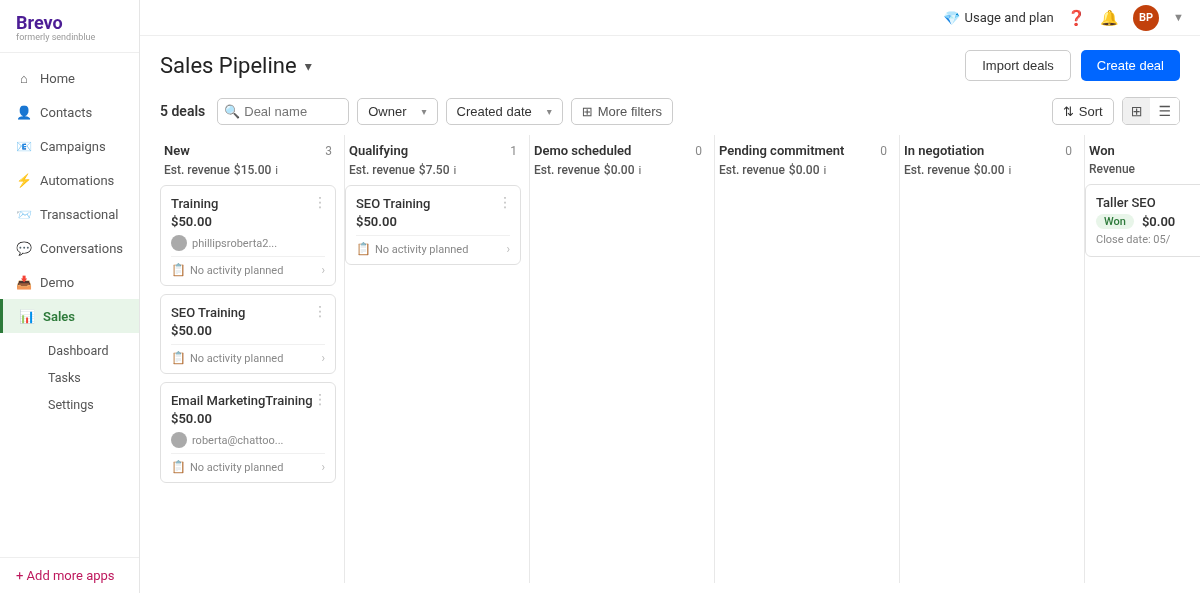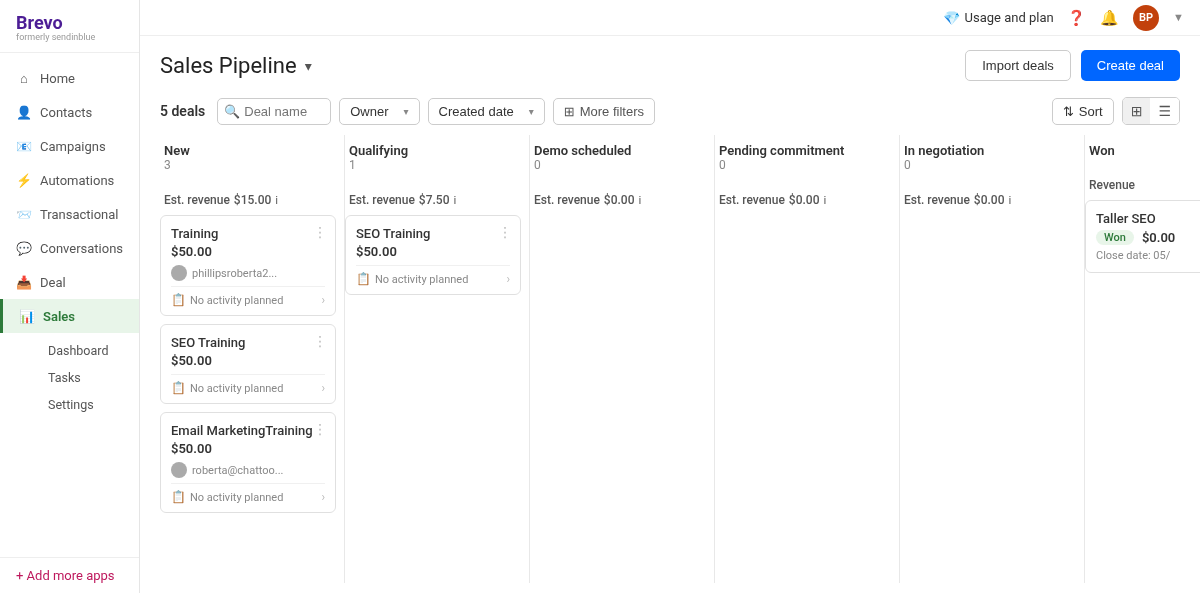--- a/index.html
+++ b/index.html
@@ -46,21 +46,21 @@
     .view-toggle { display: flex; border: 1px solid #ccc; border-radius: 5px; overflow: hidden; }
     .view-btn { background: #fff; border: none; padding: 5px 8px; cursor: pointer; color: #555; font-size: 14px; }
     .view-btn.active { background: #f0f0f0; }
 
     
     .kanban-area { flex: 1; overflow-x: auto; overflow-y: hidden; padding: 0 20px 10px; }
     .kanban-board { display: flex; gap: 0; height: 100%; min-width: 900px; }
     .kanban-column { min-width: 185px; max-width: 185px; display: flex; flex-direction: column; border-right: 1px solid #e8e8e8; padding: 0 8px 0 0; }
     .kanban-column:last-child { border-right: none; }
     .col-header { padding: 8px 4px 4px; }
-    .col-title-row { display: flex; justify-content: space-between; margin-bottom: 20px; flex-direction: column; }
+    .col-title-row { display: flex; align-items: center; justify-content: space-between; margin-bottom: 4px; }
     .col-title { font-weight: 600; font-size: 13px; color: #333; }
     .col-count { font-size: 12px; color: #888; }
     .col-revenue { display: flex; align-items: center; gap: 4px; font-size: 12px; color: #888; }
     .col-revenue span { color: #555; font-weight: 500; }
     .info-icon { color: #bbb; font-size: 11px; cursor: pointer; }
 
     
     .cards-list { flex: 1; overflow-y: auto; padding: 4px 0; display: flex; flex-direction: column; gap: 8px; }
     .deal-card { background: #fff; border: 1px solid #e0e0e0; border-radius: 6px; padding: 10px 10px 8px; cursor: pointer; position: relative; }
     .card-title { font-size: 13px; font-weight: 500; color: #333; margin-bottom: 3px; }
@@ -77,21 +77,21 @@
     .won-card { background: #fff; border: 1px solid #e0e0e0; border-radius: 6px; padding: 10px; cursor: pointer; }
     .won-badge { display: inline-flex; align-items: center; background: #e8f5e9; color: #2d7a3a; border-radius: 10px; padding: 1px 8px; font-size: 11px; font-weight: 500; }
     .won-close { font-size: 11px; color: #888; margin-top: 4px; }
 
     
     .kanban-area::-webkit-scrollbar { height: 6px; }
     .kanban-area::-webkit-scrollbar-track { background: #f0f0f0; }
     .kanban-area::-webkit-scrollbar-thumb { background: #ccc; border-radius: 3px; }
 
     .search-input-wrap { position: relative; display: flex; align-items: center; }
-    .search-input-wrap input { border: 1px solid #ccc; border-radius: 5px; padding: 5px 8px 5px 26px; font-size: 13px; color: #333; width: 114px; outline: none; }
+    .search-input-wrap input { border: 1px solid #ccc; border-radius: 5px; padding: 5px 8px 5px 26px; font-size: 13px; color: #333; width: 132px; outline: none; }
     .search-icon-inside { position: absolute; left: 7px; color: #aaa; font-size: 13px; }
   </style>
 </head>
 <body>
 
 <div class="sidebar">
   <div class="sidebar-logo">
     <div class="logo-text">Brevo</div>
     <div class="logo-sub">formerly sendinblue</div>
   </div>
@@ -115,21 +115,21 @@
     <div class="nav-item">
       <span class="nav-icon">📨</span>
       <span>Transactional</span>
     </div>
     <div class="nav-item">
       <span class="nav-icon">💬</span>
       <span>Conversations</span>
     </div>
     <div class="nav-item">
       <span class="nav-icon">📥</span>
-      <span>Deal</span>
+      <span>Demo</span>
     </div>
     <div class="nav-item active">
       <span class="nav-icon">📊</span>
       <span>Sales</span>
     </div>
     <div class="sidebar-sub">
       <div class="sidebar-sub-item">Dashboard</div>
       <div class="sidebar-sub-item">Tasks</div>
       <div class="sidebar-sub-item">Settings</div>
     </div>

